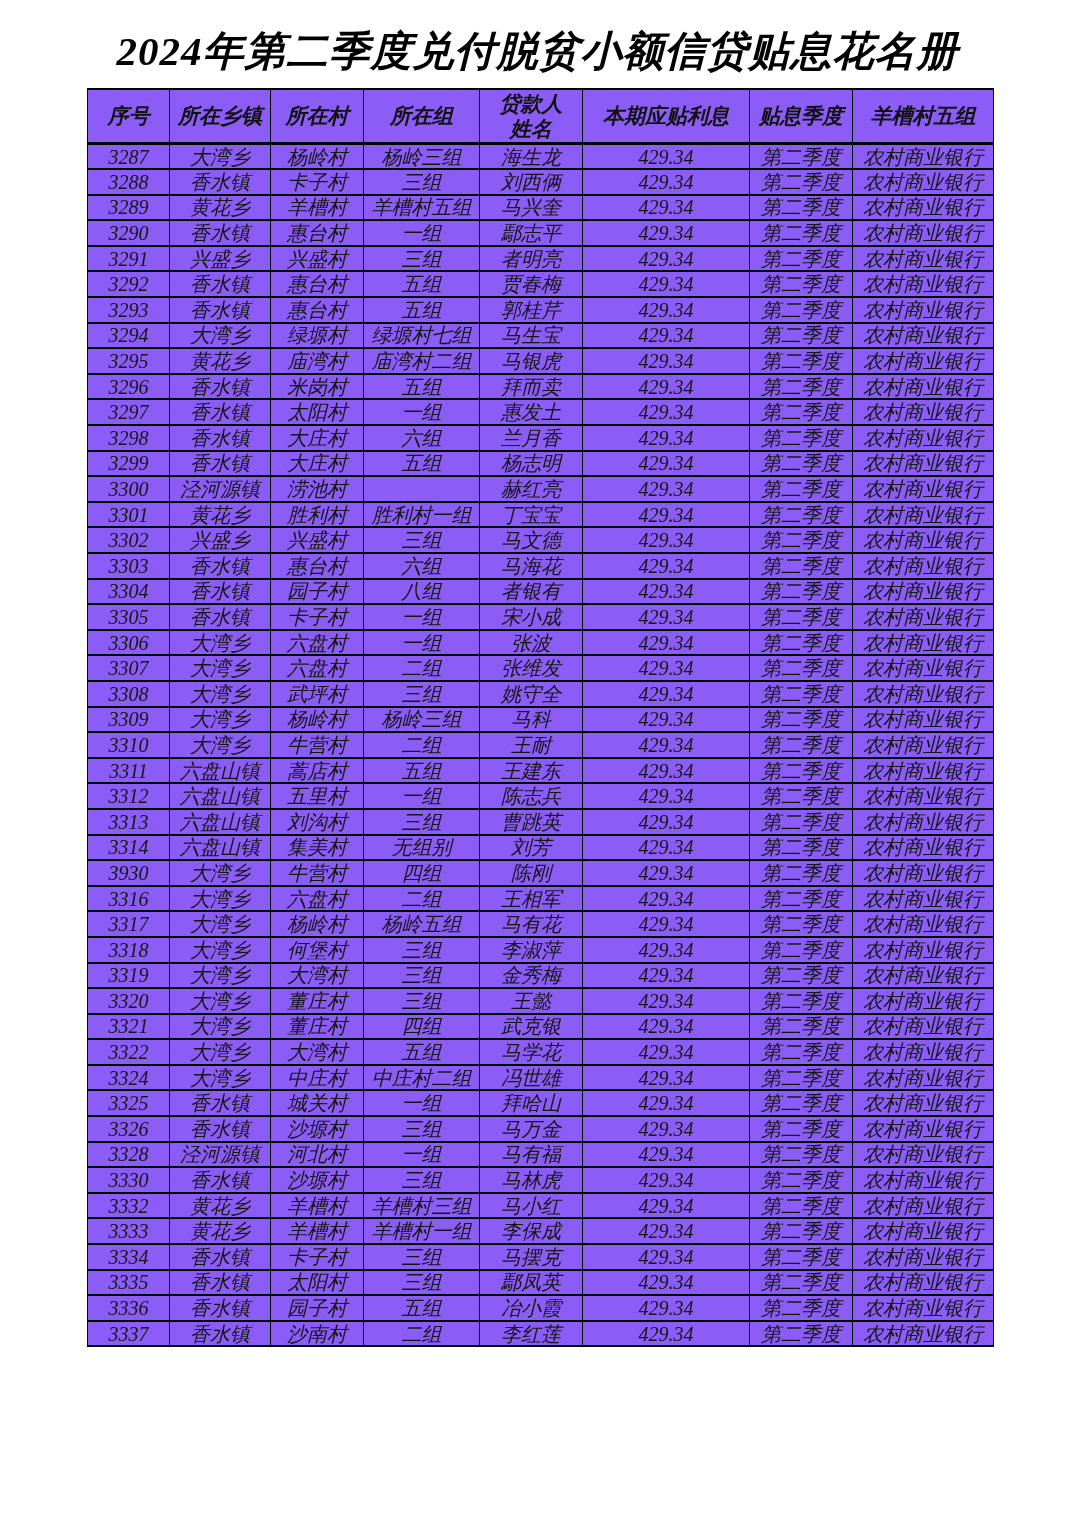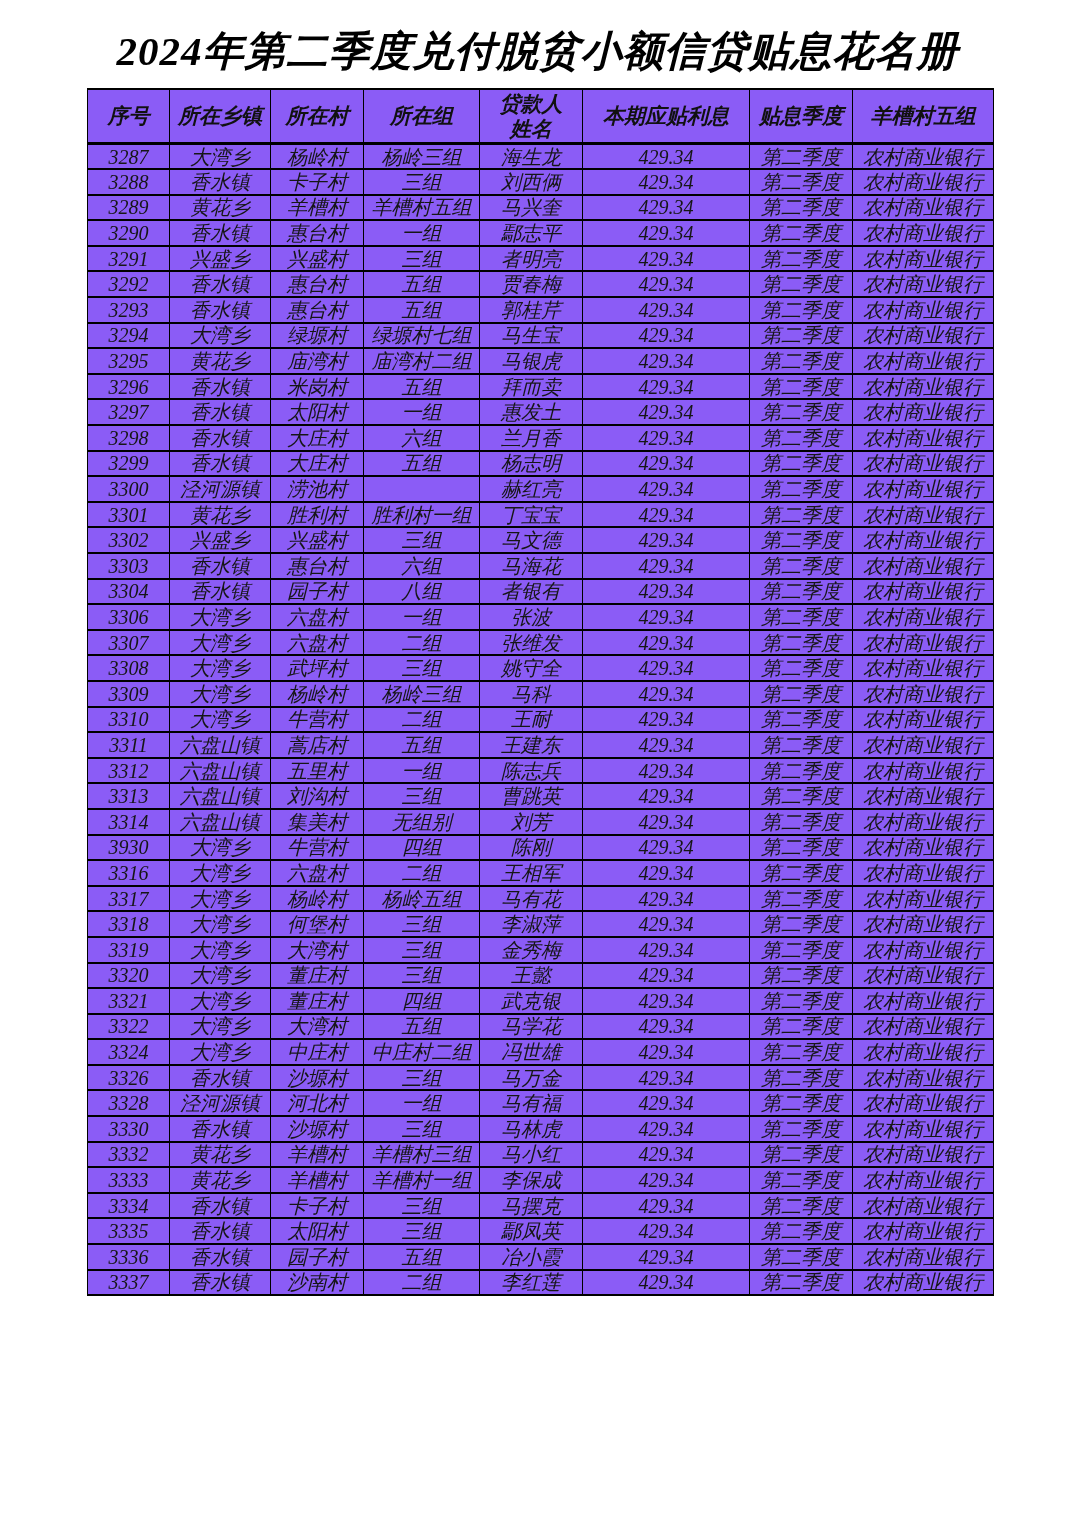--- a/index.html
+++ b/index.html
@@ -283,20 +283,30 @@
           <td>3304</td>
           <td>香水镇</td>
           <td>园子村</td>
           <td>八组</td>
           <td>者银有</td>
           <td>429.34</td>
           <td>第二季度</td>
           <td>农村商业银行</td>
         </tr>
         <tr>
+          <td>3305</td>
+          <td>香水镇</td>
+          <td>卡子村</td>
+          <td>一组</td>
+          <td>宋小成</td>
+          <td>429.34</td>
+          <td>第二季度</td>
+          <td>农村商业银行</td>
+        </tr>
+        <tr>
           <td>3306</td>
           <td>大湾乡</td>
           <td>六盘村</td>
           <td>一组</td>
           <td>张波</td>
           <td>429.34</td>
           <td>第二季度</td>
           <td>农村商业银行</td>
         </tr>
         <tr>
@@ -458,20 +468,30 @@
           <td>429.34</td>
           <td>第二季度</td>
           <td>农村商业银行</td>
         </tr>
         <tr>
           <td>3324</td>
           <td>大湾乡</td>
           <td>中庄村</td>
           <td>中庄村二组</td>
           <td>冯世雄</td>
+          <td>429.34</td>
+          <td>第二季度</td>
+          <td>农村商业银行</td>
+        </tr>
+        <tr>
+          <td>3325</td>
+          <td>香水镇</td>
+          <td>城关村</td>
+          <td>一组</td>
+          <td>拜哈山</td>
           <td>429.34</td>
           <td>第二季度</td>
           <td>农村商业银行</td>
         </tr>
         <tr>
           <td>3326</td>
           <td>香水镇</td>
           <td>沙塬村</td>
           <td>三组</td>
           <td>马万金</td>

